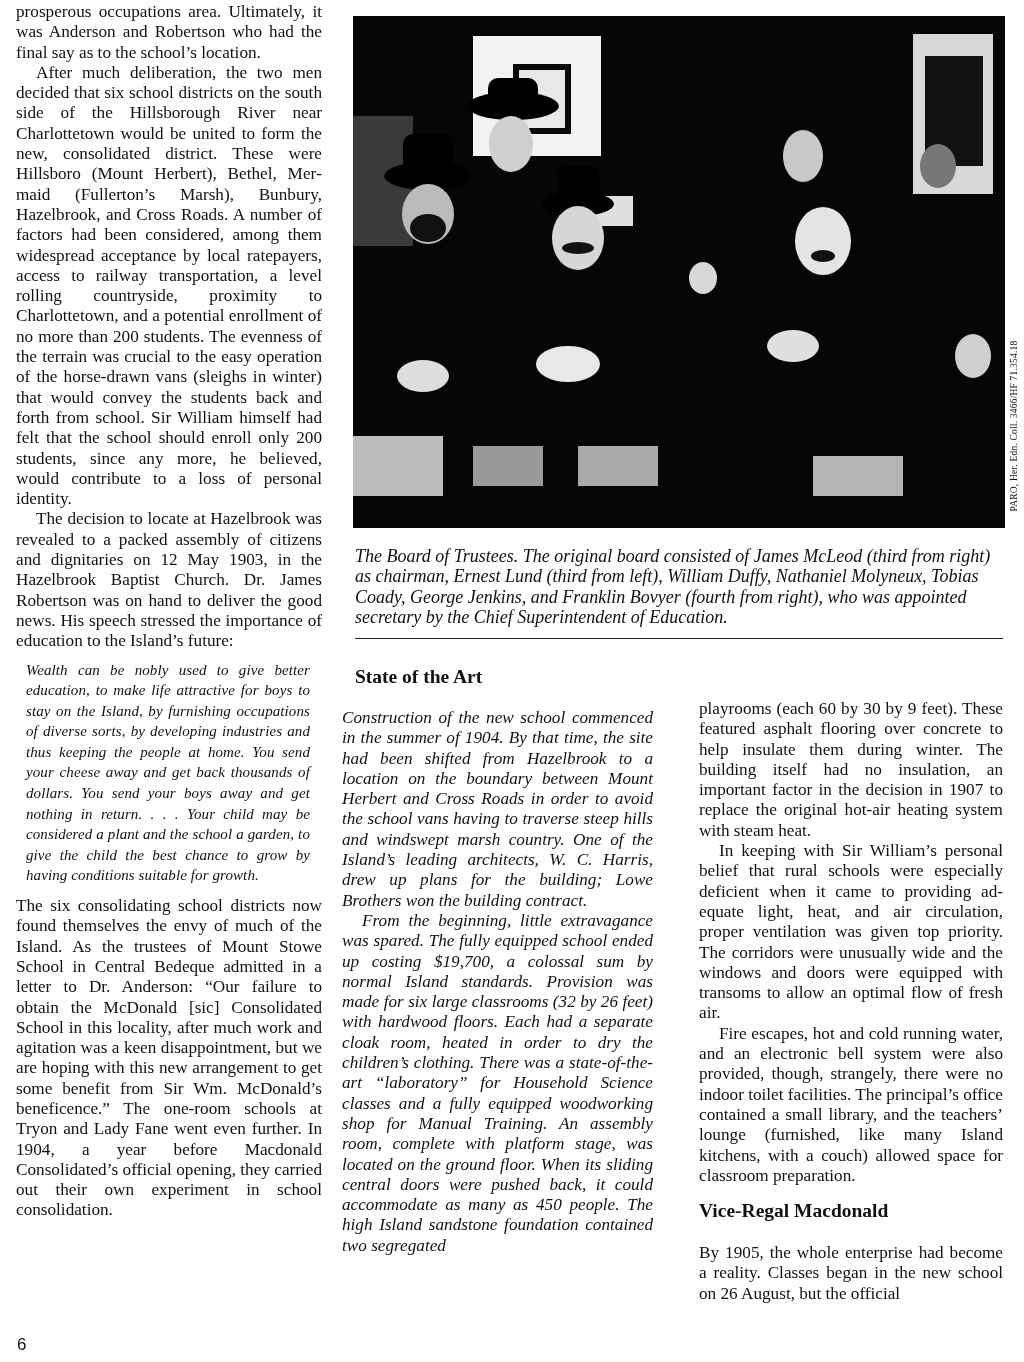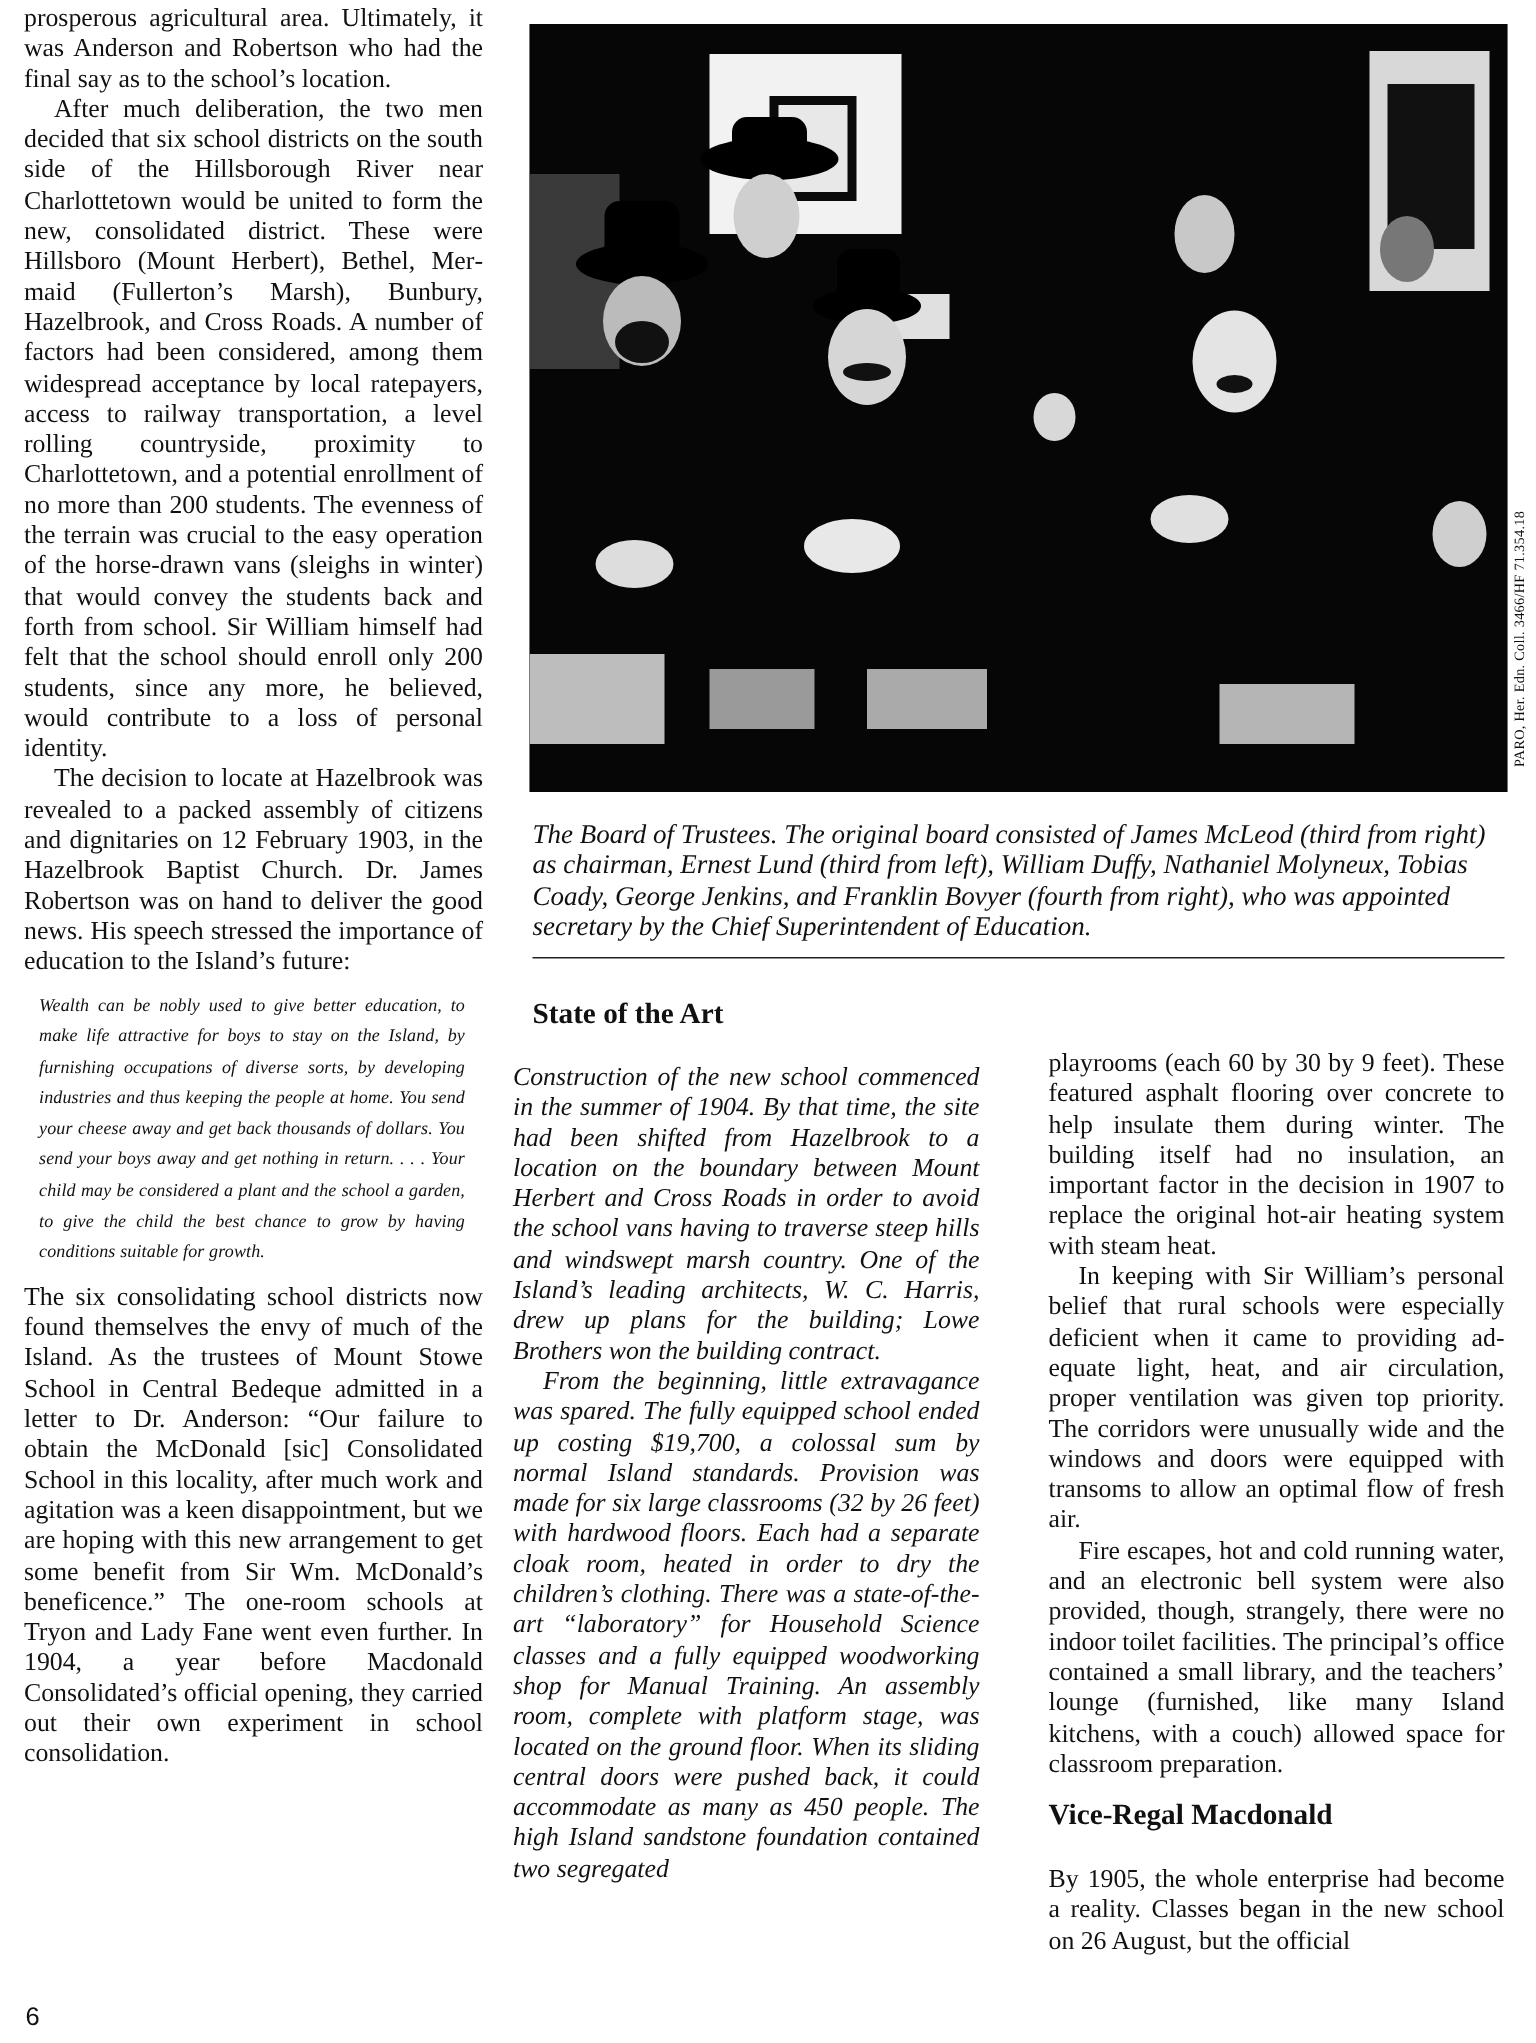--- a/index.html
+++ b/index.html
@@ -16,21 +16,21 @@
       hyphens: manual;
     }
     .col p { margin: 0; text-indent: 0; }
     .col p.ind { text-indent: 20px; }
     #col-left { left: 16px; top: 2px; width: 306px; }
     #col-mid { left: 342px; top: 708px; width: 311px; font-style: italic; }
     #col-right { left: 699px; top: 668px; width: 304px; margin-top: 31px; }
 
     .quote {
       font-style: italic;
-      font-size: 12px;
+      font-size: 15px;
       line-height: 20.6px;
       margin: 8px 12px 10px 10px !important;
       text-align: justify;
       letter-spacing: 0.1px;
     }
 
     .section-heading {
       position: absolute;
       font-weight: bold;
       font-size: 19.5px;
@@ -69,23 +69,23 @@
     }
     #page-number {
       position: absolute; left: 17px; top: 1335px;
       font-size: 17px; font-family: "Liberation Sans", sans-serif;
     }
   </style>
 </head>
 <body>
 
 <div class="col" id="col-left">
-  <p>prosperous agricultural area. Ultimately, it was Anderson and Robertson who had the final say as to the school’s location.</p>
+  <p>prosperous occupations area. Ultimately, it was Anderson and Robertson who had the final say as to the school’s location.</p>
   <p class="ind">After much deliberation, the two men decided that six school districts on the south side of the Hillsborough River near Charlottetown would be united to form the new, consolidated district. These were Hillsboro (Mount Herbert), Bethel, Mer­maid (Fullerton’s Marsh), Bunbury, Hazelbrook, and Cross Roads. A number of factors had been considered, among them widespread acceptance by local rate­payers, access to railway transportation, a level rolling countryside, proximity to Charlottetown, and a potential enrollment of no more than 200 students. The even­ness of the terrain was crucial to the easy operation of the horse-drawn vans (sleighs in winter) that would convey the students back and forth from school. Sir William himself had felt that the school should enroll only 200 students, since any more, he believed, would contribute to a loss of personal identity.</p>
-  <p class="ind">The decision to locate at Hazelbrook was revealed to a packed assembly of citizens and dignitaries on 12 February 1903, in the Hazelbrook Baptist Church. Dr. James Robertson was on hand to deliver the good news. His speech stressed the importance of education to the Island’s future:</p>
+  <p class="ind">The decision to locate at Hazelbrook was revealed to a packed assembly of citizens and dignitaries on 12 May 1903, in the Hazelbrook Baptist Church. Dr. James Robertson was on hand to deliver the good news. His speech stressed the importance of education to the Island’s future:</p>
   <p class="quote">Wealth can be nobly used to give better education, to make life attractive for boys to stay on the Island, by furnishing occupations of diverse sorts, by developing industries and thus keeping the people at home. You send your cheese away and get back thousands of dollars. You send your boys away and get nothing in return. . . . Your child may be considered a plant and the school a garden, to give the child the best chance to grow by having conditions suitable for growth.</p>
   <p>The six consolidating school districts now found themselves the envy of much of the Island. As the trustees of Mount Stowe School in Central Bedeque admitted in a letter to Dr. Anderson: “Our failure to obtain the McDonald [sic] Consolidated School in this locality, after much work and agitation was a keen disappointment, but we are hoping with this new arrangement to get some benefit from Sir Wm. McDonald’s beneficence.” The one-room schools at Tryon and Lady Fane went even further. In 1904, a year before Macdonald Consolidated’s official opening, they carried out their own experiment in school consolidation.</p>
 </div>
 
 <div id="photo" title="Group portrait of seven men in dark suits and hats, the Board of Trustees">
   <svg width="652" height="512" viewBox="0 0 652 512">
     <rect width="652" height="512" fill="#060606"></rect>
 
     <rect x="120" y="20" width="128" height="120" fill="#f2f2f2"></rect>
     <rect x="160" y="48" width="58" height="70" fill="#0a0a0a"></rect>

